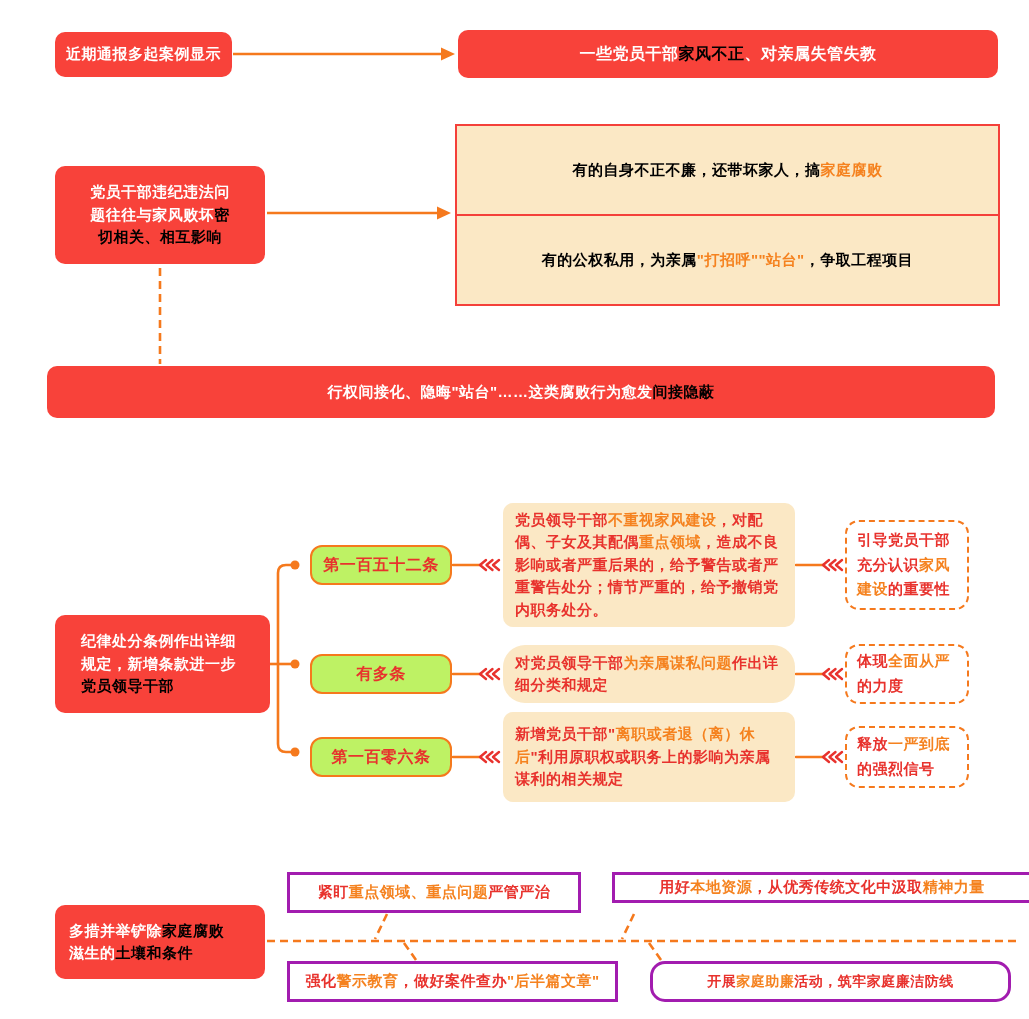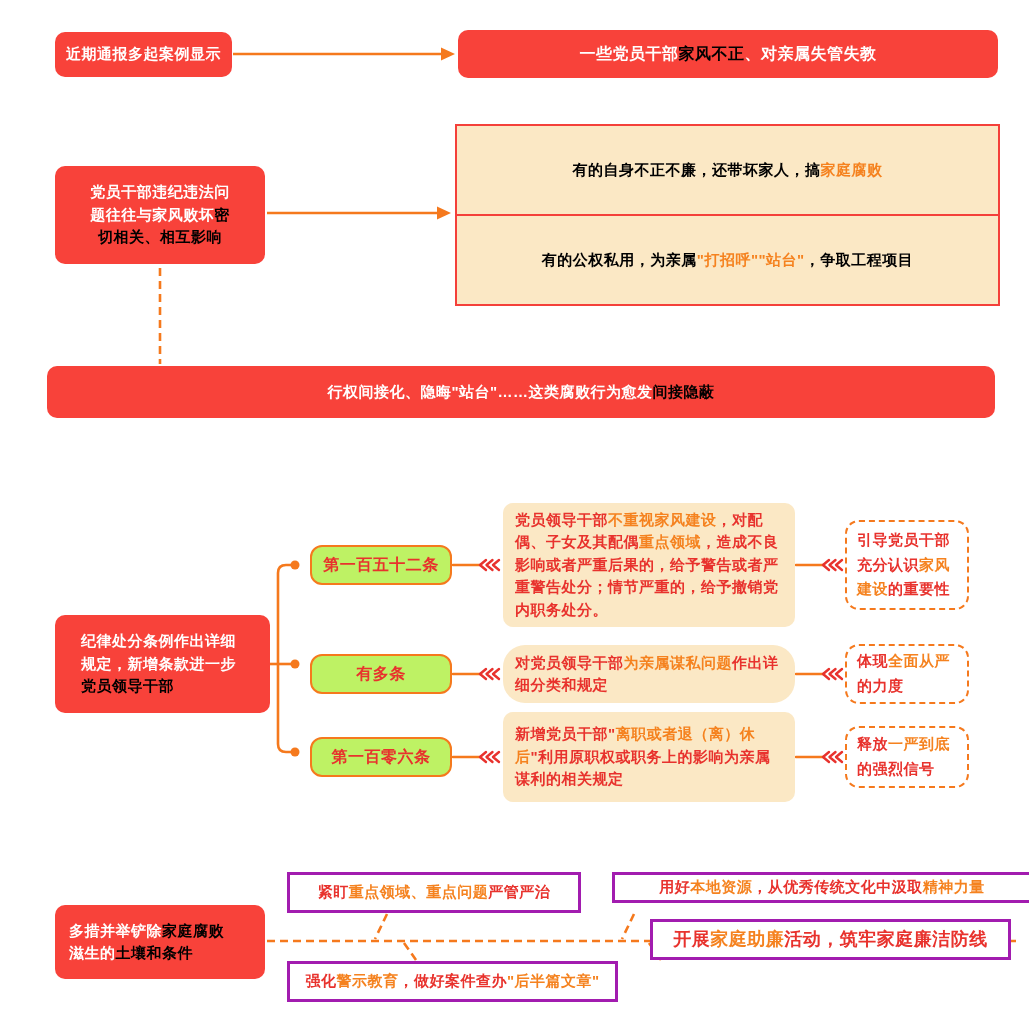--- a/index.html
+++ b/index.html
@@ -140,15 +140,15 @@
 
 <div class="box measure-box" style="left:287px;top:872px;width:294px;height:41px;font-size:15px;">
     <span><span>紧盯</span><span class="hl-orange">重点领域、重点问题</span><span>严管严治</span></span>
   </div>
 <div class="box measure-box" style="left:568px;top:872px;width:420px;height:31px;font-size:15px;margin-left:44px;">
     <span><span>用好</span><span class="hl-orange">本地资源</span><span>，从优秀传统文化中汲取</span><span class="hl-orange">精神力量</span></span>
   </div>
 <div class="box measure-box" style="left:287px;top:961px;width:331px;height:41px;font-size:15px;">
     <span><span>强化</span><span class="hl-orange">警示教育</span><span>，做好案件查办</span><span class="hl-orange">"后半篇文章"</span></span>
   </div>
-<div class="box measure-box" style="left:650px;top:919px;width:361px;height:41px;font-size:18px;">
+<div class="box measure-box" style="left:650px;top:961px;width:361px;height:41px;font-size:14px;border-radius:15px;">
     <span><span>开展</span><span class="hl-orange">家庭助廉</span><span>活动，筑牢家庭廉洁防线</span></span>
   </div>
 
 </body></html>

